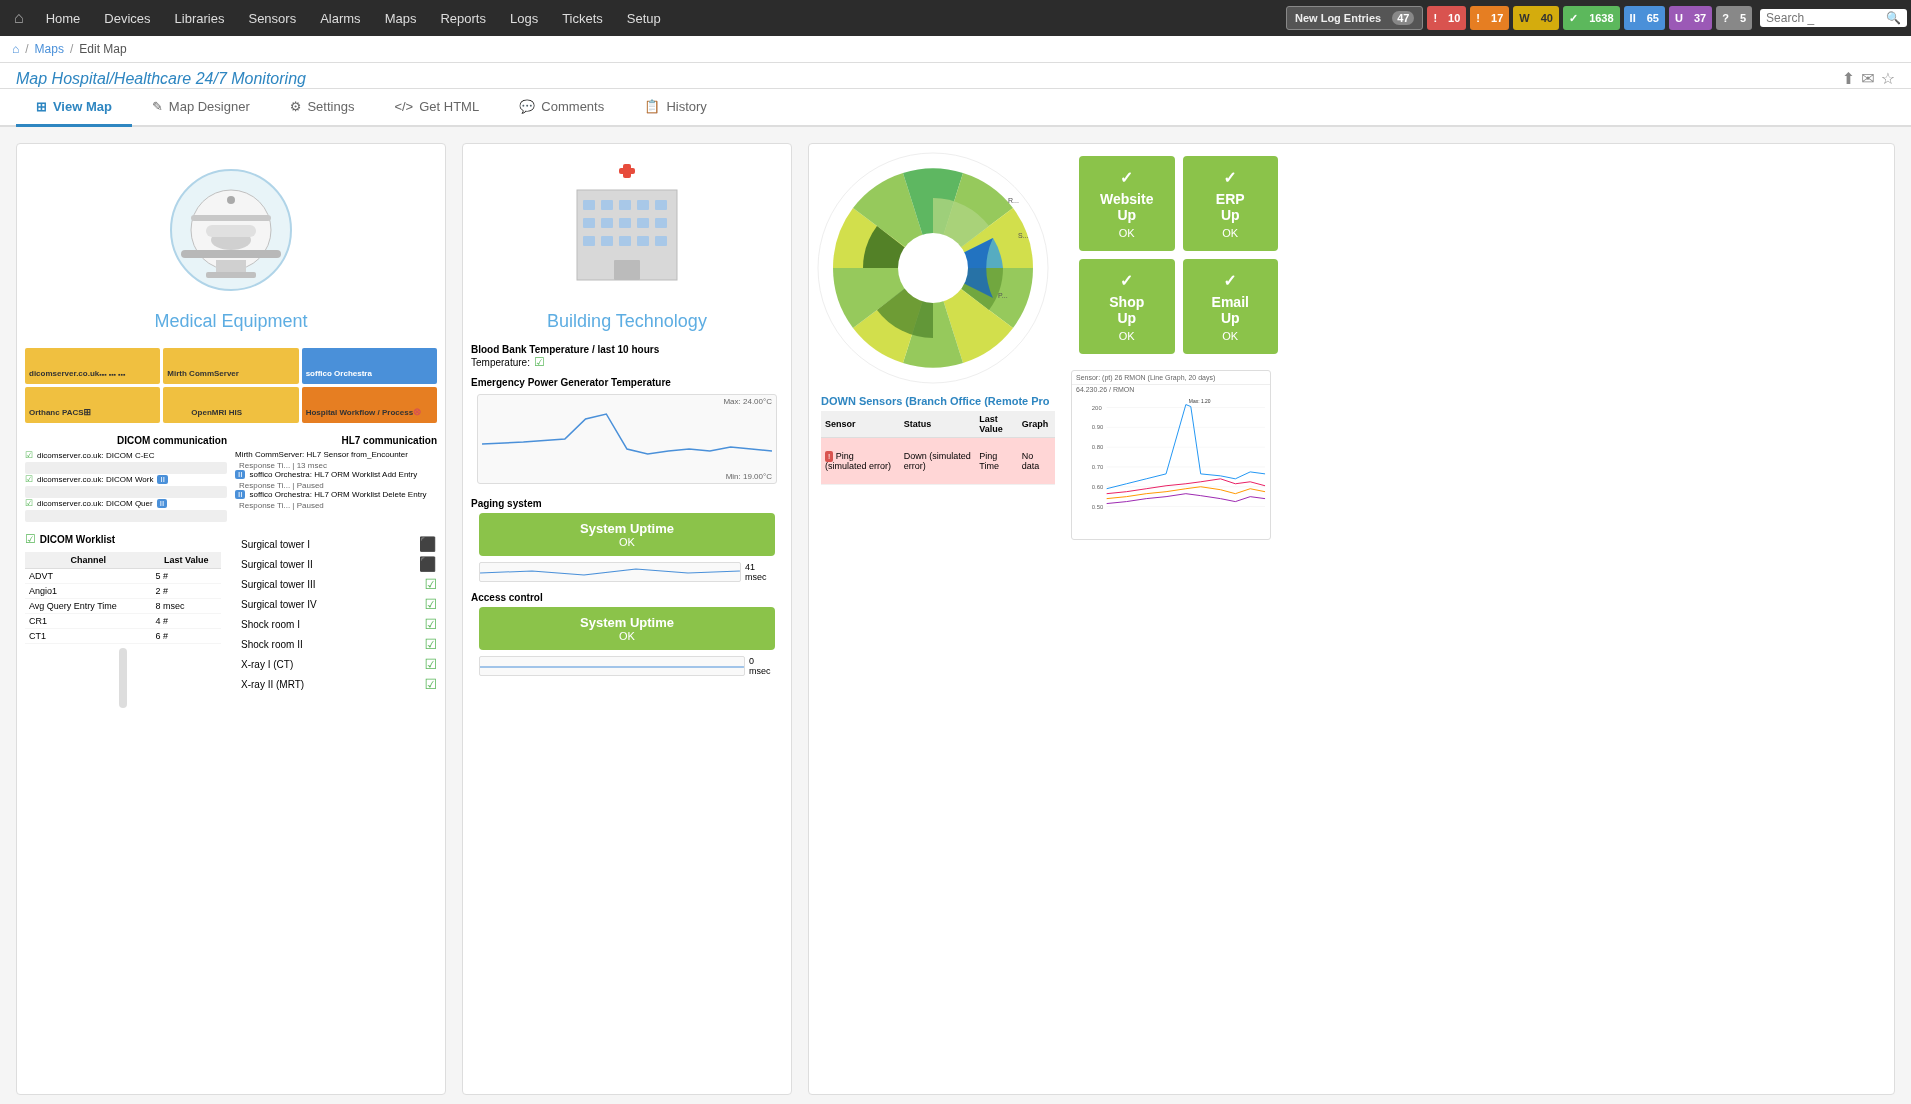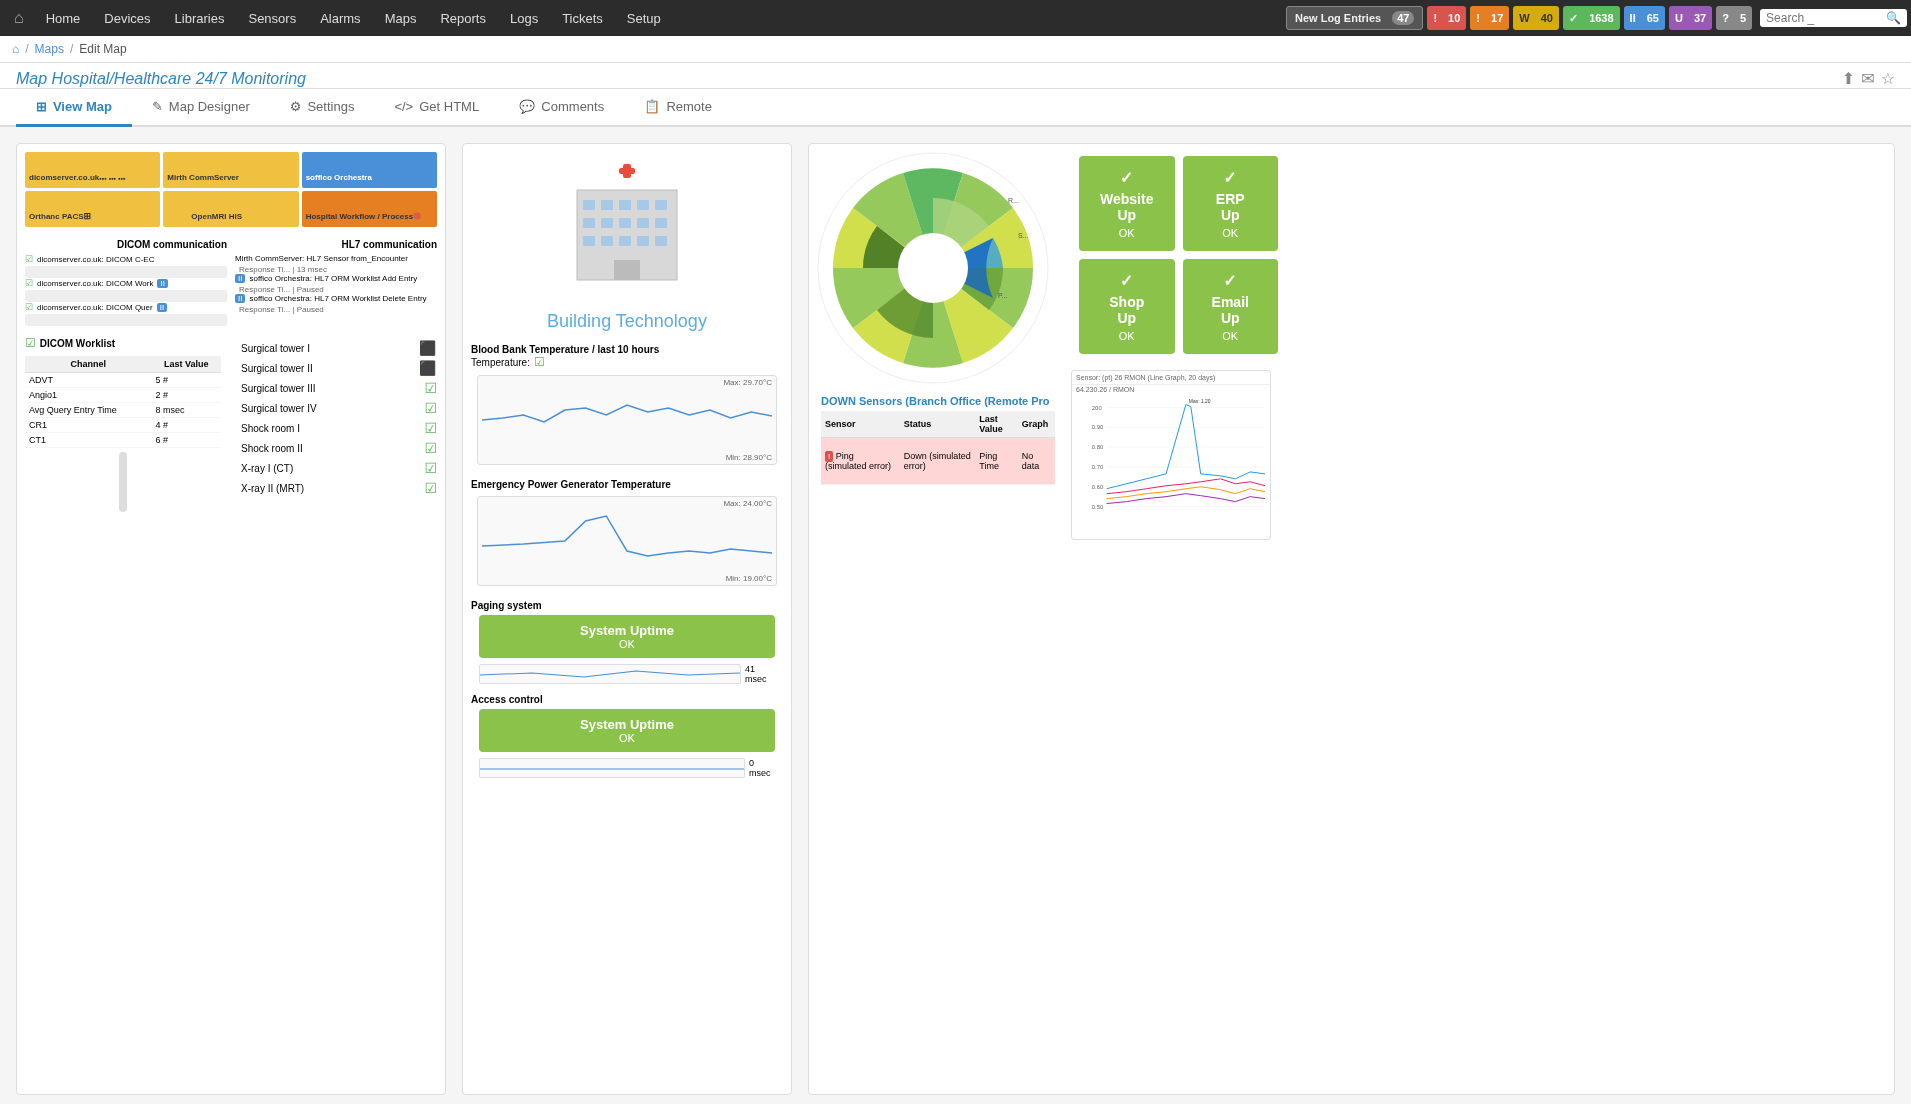--- a/index.html
+++ b/index.html
@@ -404,27 +404,42 @@
   <div class="tab-item">
     <span>&lt;/&gt;</span>
     <span>Get HTML</span>
   </div>
   <div class="tab-item">
     <span>💬</span>
     <span>Comments</span>
   </div>
   <div class="tab-item">
     <span>📋</span>
-    <span>Remote</span>
+    <span>History</span>
   </div>
 </div>
 
 <div class="main-content">
 
   <div class="panel" style="max-width:430px;">
+    <div class="panel-header">
+      
+      <svg width="160" height="140" viewBox="0 0 160 140">
+        <circle cx="80" cy="70" r="60" fill="#e8f4f8" stroke="#b0d4e8" stroke-width="2"></circle>
+        <circle cx="80" cy="70" r="40" fill="#f5f5f5" stroke="#c0c0c0" stroke-width="1"></circle>
+        <ellipse cx="80" cy="80" rx="20" ry="10" fill="#d0d0d0"></ellipse>
+        <rect x="55" y="65" width="50" height="12" rx="6" fill="#e0e0e0"></rect>
+        <rect x="40" y="55" width="80" height="6" rx="3" fill="#c8c8c8"></rect>
+        <rect x="30" y="90" width="100" height="8" rx="4" fill="#b8b8b8"></rect>
+        <circle cx="80" cy="40" rx="4" r="4" fill="#aaa"></circle>
+        <rect x="65" y="100" width="30" height="12" fill="#d0d0d0"></rect>
+        <rect x="55" y="112" width="50" height="6" rx="2" fill="#c0c0c0"></rect>
+      </svg>
+      <div class="panel-title">Medical Equipment</div>
+    </div>
 
     <div class="med-sub-grid">
       <div class="med-cell med-cell-yellow" style="font-size:8px;">dicomserver.co.uk<br><span style="font-size:7px;display:block;margin-top:2px;">▪▪▪ ▪▪▪ ▪▪▪</span></div>
       <div class="med-cell med-cell-yellow" style="font-size:8px;">Mirth CommServer</div>
       <div class="med-cell med-cell-blue" style="font-size:8px;">soffico Orchestra</div>
       <div class="med-cell med-cell-yellow" style="font-size:8px;">Orthanc PACS<br><span style="font-size:9px;">⊞</span></div>
       <div class="med-cell med-cell-yellow" style="font-size:8px;padding-left:28px;">OpenMRI HIS</div>
       <div class="med-cell med-cell-yellow" style="font-size:8px; background:#e67e22;">Hospital Workflow / Process<br><span style="color:#d9534f; font-size:10px;">⊗</span></div>
     </div>
 
@@ -580,27 +595,20 @@
       </svg>
       <div class="panel-title">Building Technology</div>
     </div>
 
     <div style="padding: 4px 8px;">
       <div style="font-size:10px;font-weight:bold;">Blood Bank Temperature / last 10 hours</div>
       <div style="display:flex;align-items:center;gap:4px;font-size:10px;">
         <span>Temperature:</span>
         <span style="color:#5cb85c;font-size:12px;">☑</span>
       </div>
-      <div class="chart-area" style="height:90px;position:relative;">
-        <div style="font-size:8px;color:#666;position:absolute;top:2px;right:4px;">Max: 29.70°C</div>
-        <div style="font-size:8px;color:#666;position:absolute;bottom:2px;right:4px;">Min: 28.90°C</div>
-        <svg width="100%" height="80" viewBox="0 0 280 80" preserveAspectRatio="none">
-          <polyline points="0,40 20,38 40,35 60,42 80,30 100,28 120,35 140,25 160,32 180,28 200,35 220,30 240,38 260,32 280,36" fill="none" stroke="#4a90d9" stroke-width="1.5"></polyline>
-        </svg>
-      </div>
     </div>
 
     <div style="padding: 4px 8px;">
       <div style="font-size:10px;font-weight:bold;">Emergency Power Generator Temperature</div>
       <div class="chart-area" style="height:90px;position:relative;">
         <div style="font-size:8px;color:#666;position:absolute;top:2px;right:4px;">Max: 24.00°C</div>
         <div style="font-size:8px;color:#666;position:absolute;bottom:2px;right:4px;">Min: 19.00°C</div>
         <svg width="100%" height="80" viewBox="0 0 280 80" preserveAspectRatio="none">
           <polyline points="0,45 40,43 80,40 100,20 120,15 140,50 160,55 180,52 200,50 220,52 240,48 260,50 280,52" fill="none" stroke="#4a90d9" stroke-width="1.5"></polyline>
         </svg>

